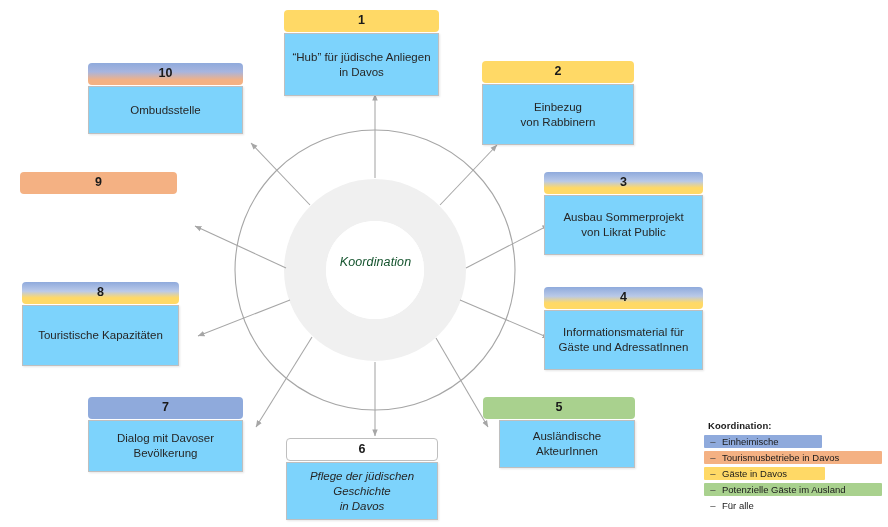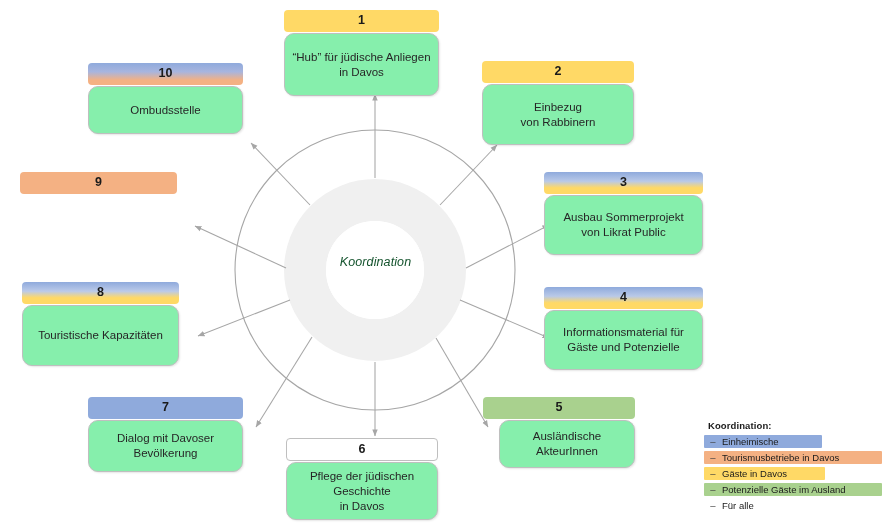--- a/index.html
+++ b/index.html
@@ -57,23 +57,23 @@
     margin-bottom: 1px;
   }
   .node-header.plain {
     background: #ffffff;
     border: 1px solid #bfbfbf;
     height: 23px;
     line-height: 21px;
   }
   .node-body {
     box-sizing: border-box;
-    background: #86efac;
+    background: #7dd3fc;
     border: 1px solid #bfbfbf;
-    border-radius: 10px;
+    border-radius: 0;
     display: flex;
     align-items: center;
     justify-content: center;
     text-align: center;
     font-size: 11.5px;
     color: #262626;
     line-height: 15px;
     padding: 10px 6px;
     box-shadow: 1px 1px 2px rgba(0,0,0,0.10);
   }
@@ -160,31 +160,31 @@
 
   <div class="node" style="left:544px; top:172px; width:159px;">
     <div class="node-header" style="background:linear-gradient(180deg,#8FAADC 0%,#B9C9E8 42%,#FFD966 72%,#FFD966 100%);">3</div>
     <div class="node-body" style="height:60px; white-space:pre-line;">Ausbau Sommerprojekt
 von Likrat Public</div>
   </div>
 
   <div class="node" style="left:544px; top:287px; width:159px;">
     <div class="node-header" style="background:linear-gradient(180deg,#8FAADC 0%,#B9C9E8 42%,#FFD966 72%,#FFD966 100%);">4</div>
     <div class="node-body" style="height:60px; white-space:pre-line;">Informationsmaterial für
-Gäste und Potenzielle</div>
+Gäste und AdressatInnen</div>
   </div>
 
   <div class="node" style="left:483px; top:397px; width:152px;">
     <div class="node-header" style="background:#A9D18E;">5</div>
     <div class="node-body" style="height:48px; white-space:pre-line;margin-left:16px;">Ausländische AkteurInnen</div>
   </div>
 
   <div class="node" style="left:286px; top:438px; width:152px;">
     <div class="node-header plain">6</div>
-    <div class="node-body" style="height:58px; white-space:pre-line;">Pflege der jüdischen
+    <div class="node-body" style="height:58px; white-space:pre-line;font-style:italic;">Pflege der jüdischen
 Geschichte
 in Davos</div>
   </div>
 
   <div class="node" style="left:88px; top:397px; width:155px;">
     <div class="node-header" style="background:#8FAADC;">7</div>
     <div class="node-body" style="height:52px; white-space:pre-line;">Dialog mit Davoser
 Bevölkerung</div>
   </div>
 

